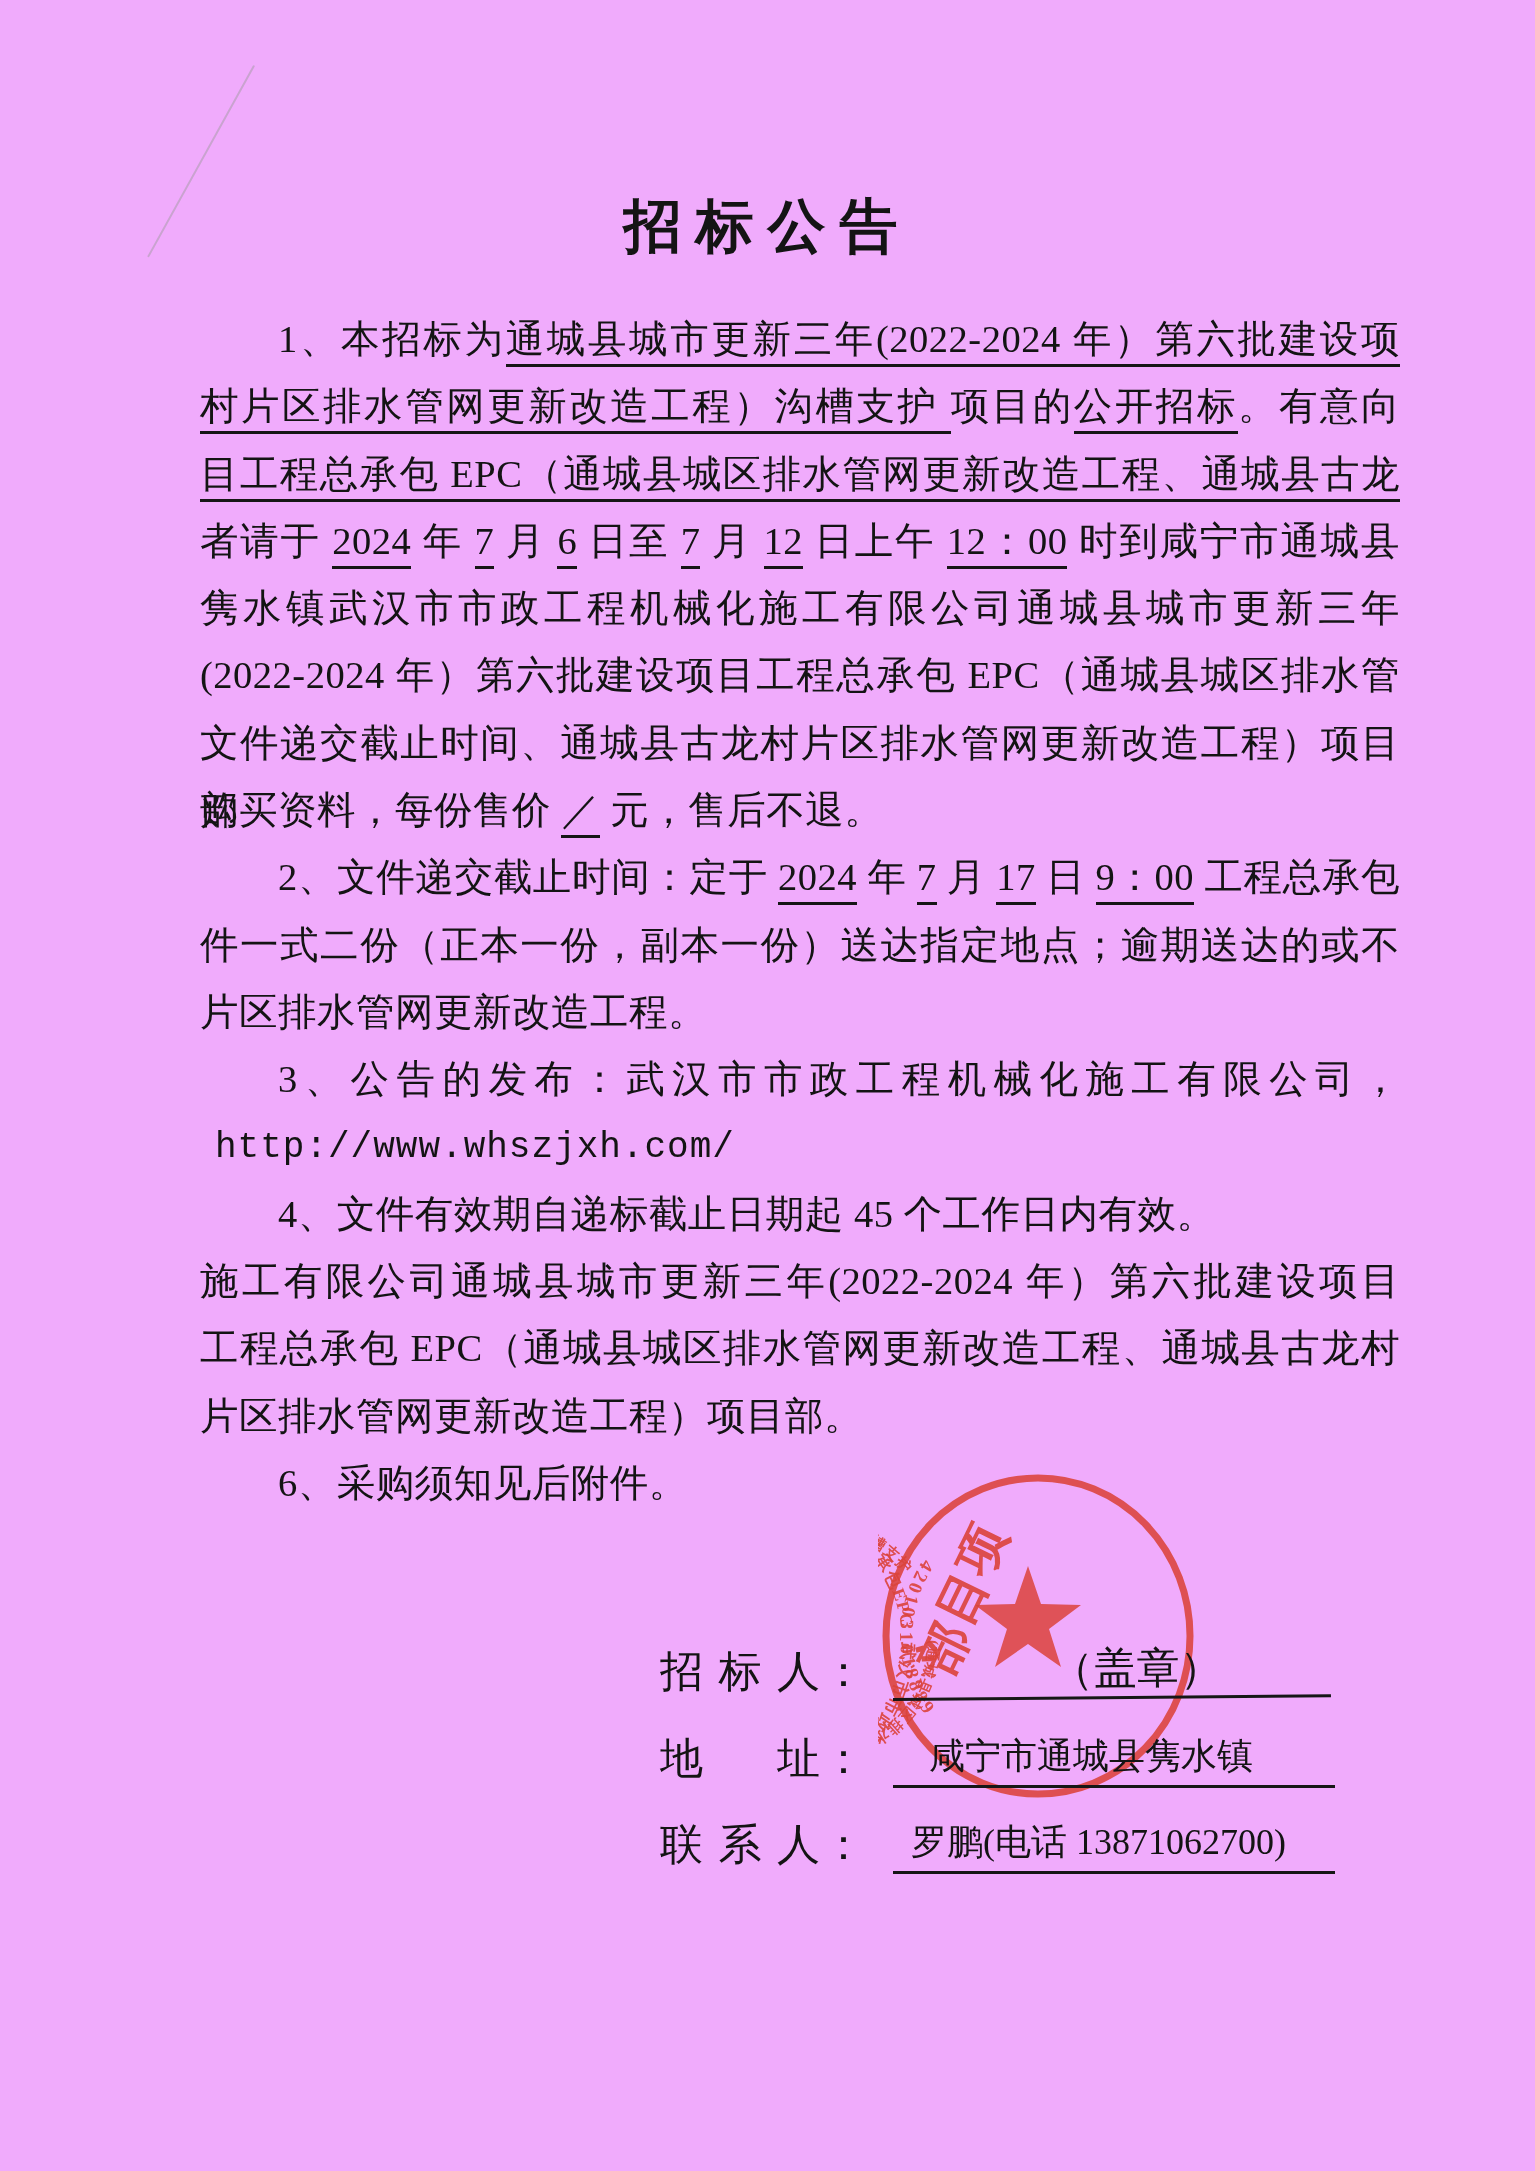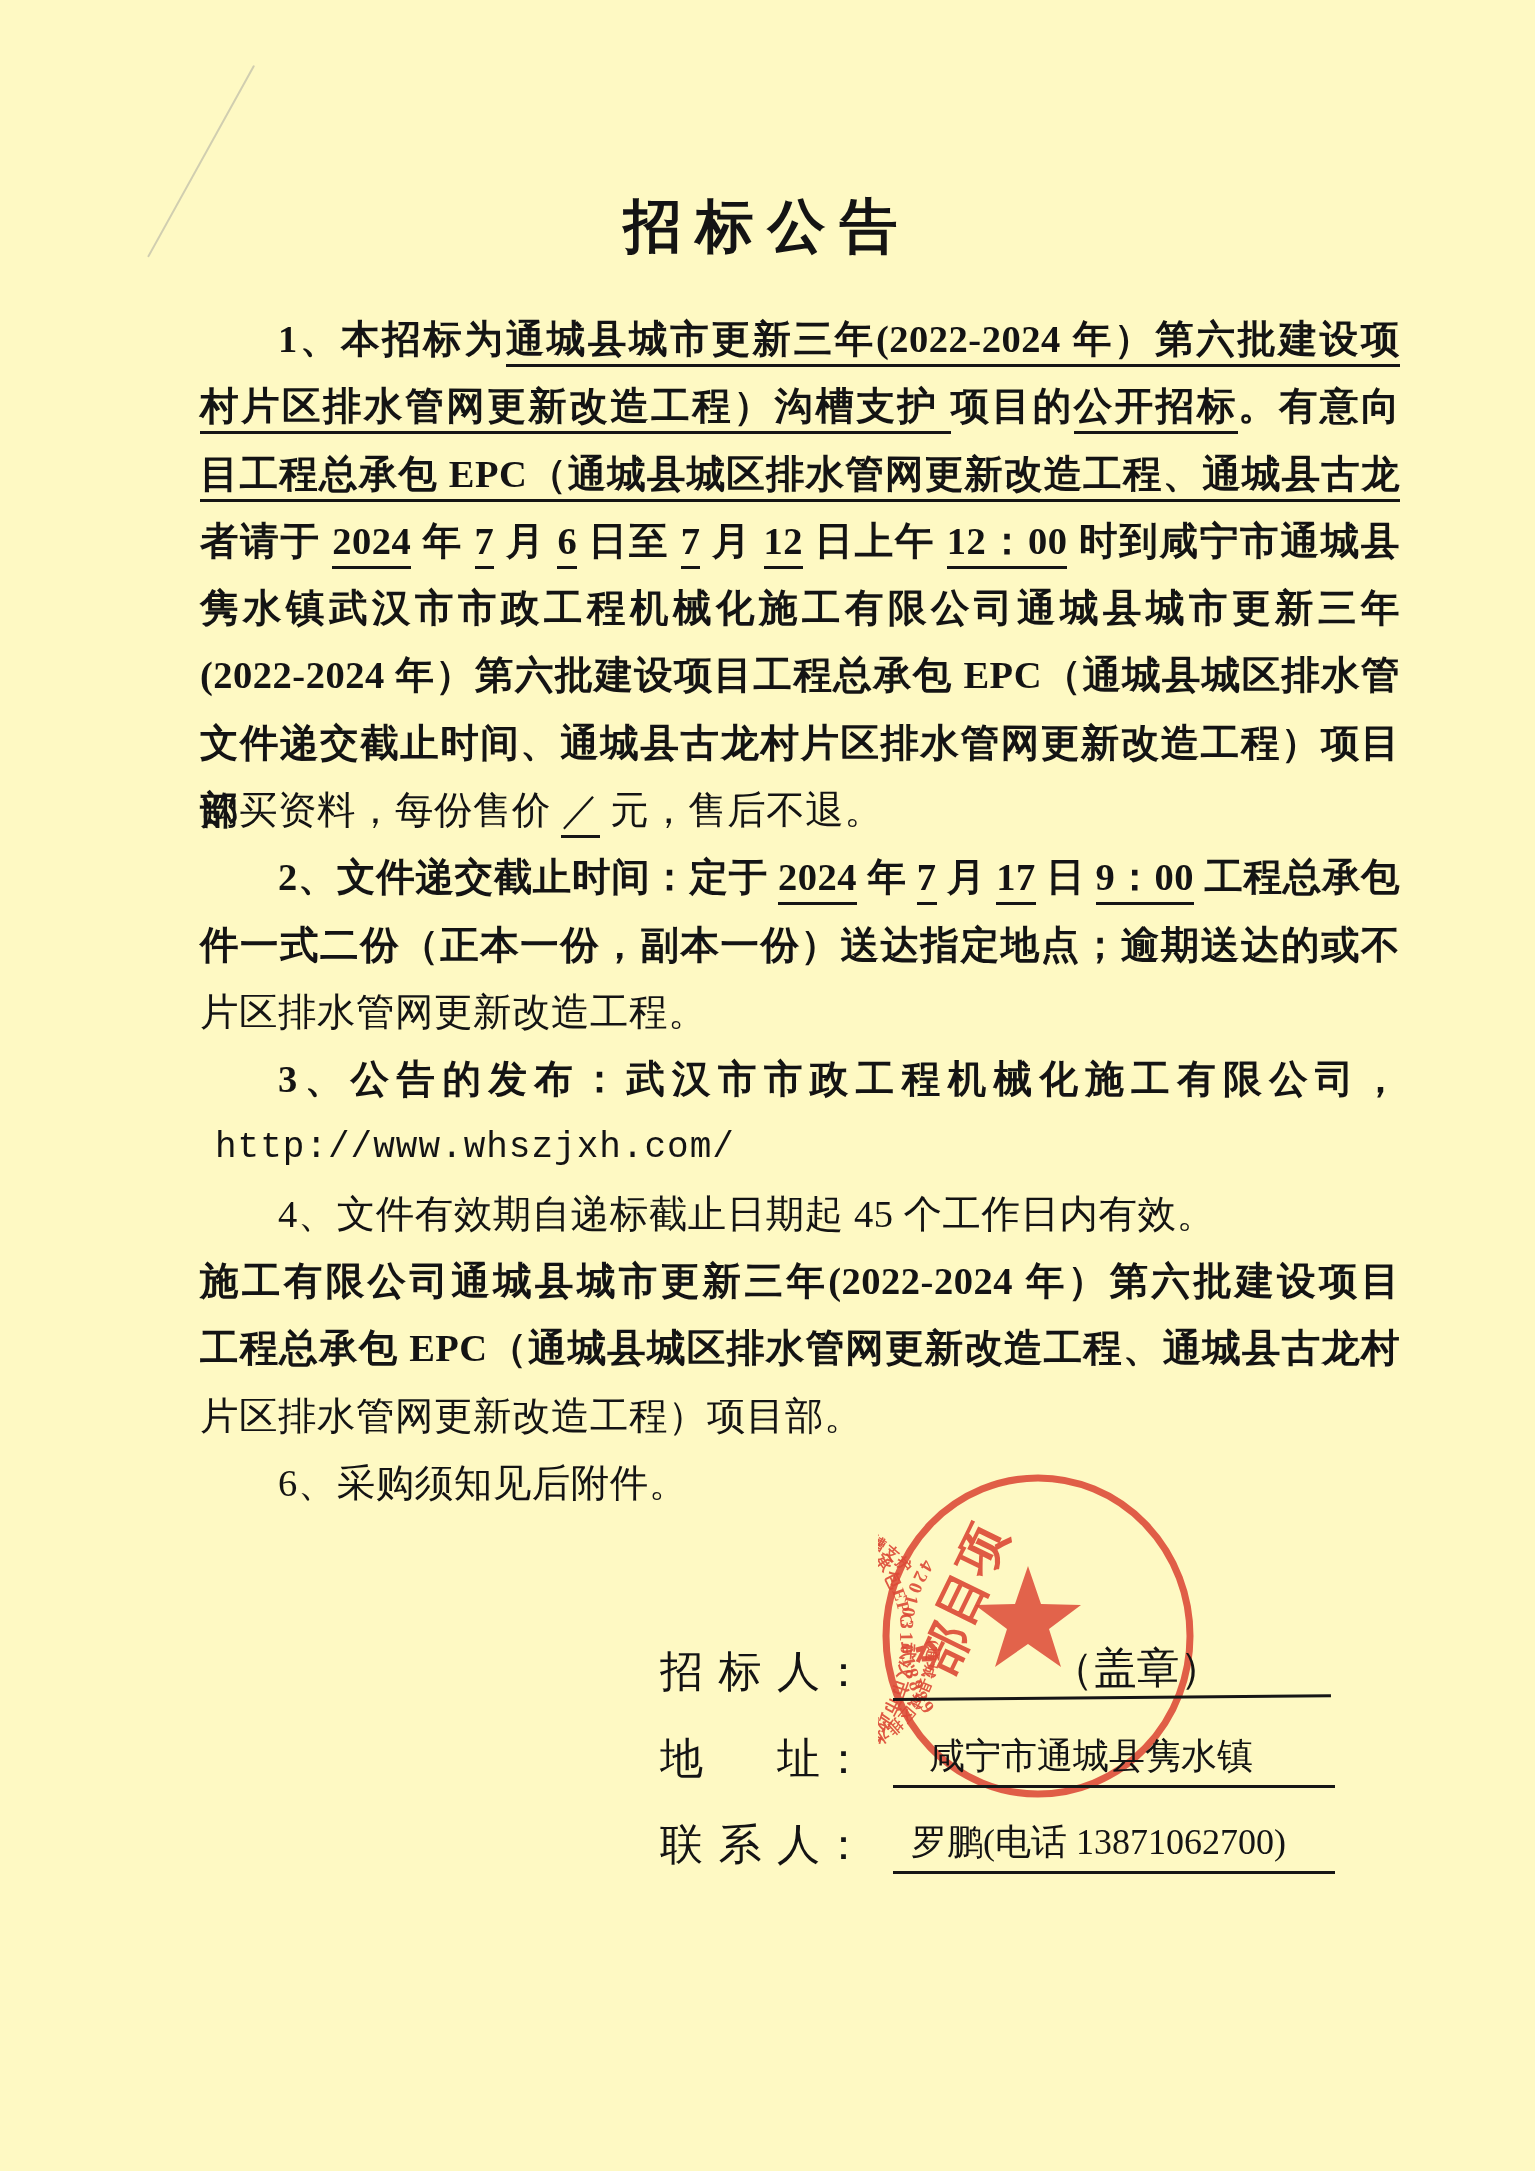--- a/index.html
+++ b/index.html
@@ -1,20 +1,20 @@
 <!DOCTYPE html>
 <html><head>
 <meta charset="utf-8">
 <style>
   html,body{margin:0;padding:0;background:#e8e8e8;}
   .page{
     position:relative;
     width:1535px;height:2171px;
     margin:0 auto;
-    background:#fef9c3;
+    background:#f0abfc;
     overflow:hidden;
     font-family:"Liberation Serif","DejaVu Serif",serif;
     color:#141414;
   }
   
   .artifact{
     position:absolute;left:148px;top:256px;
     width:219px;height:2px;background:#9a9a9a;opacity:.45;
     transform:rotate(-61deg);transform-origin:0 50%;
     border-radius:2px;
@@ -25,21 +25,21 @@
     letter-spacing:14px;margin:0;
   }
   .doc-body{
     position:absolute;left:200px;top:306px;width:1200px;
   }
   .bline{
     height:67.3px;line-height:67.3px;
     font-size:38.5px;letter-spacing:.5px;
     white-space:nowrap;
   }
-  .bline.just{white-space:normal;text-align:justify;text-align-last:justify;font-weight:bold;}
+  .bline.just{white-space:normal;text-align:justify;text-align-last:justify;}
   .bline.ind{padding-left:78px;}
   .bline.just.ind{padding-left:78px;width:1122px;}
   .bline .u{border-bottom:3px solid #161616;padding-bottom:4px;}
   .bline.mono{font-family:"Liberation Mono","DejaVu Sans Mono",monospace;font-size:36px;letter-spacing:1px;margin-left:15px;}
   
   .sigrow{
     position:absolute;left:660px;height:56px;
     font-size:43px;display:flex;align-items:flex-end;z-index:3;
   }
   .siglabel{

